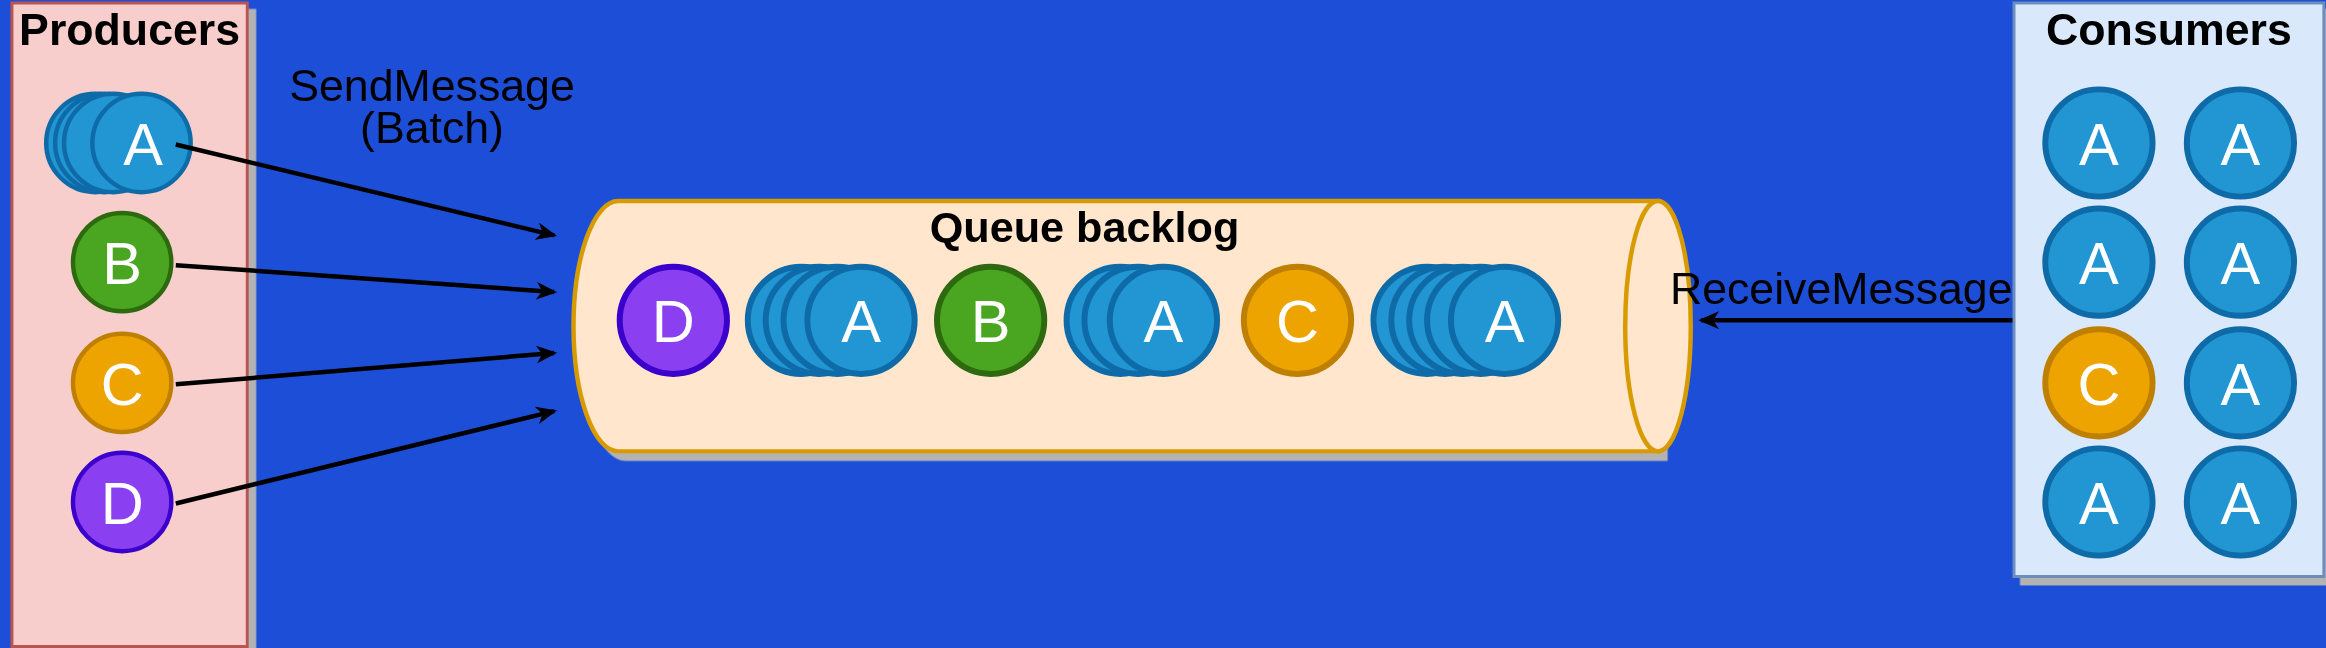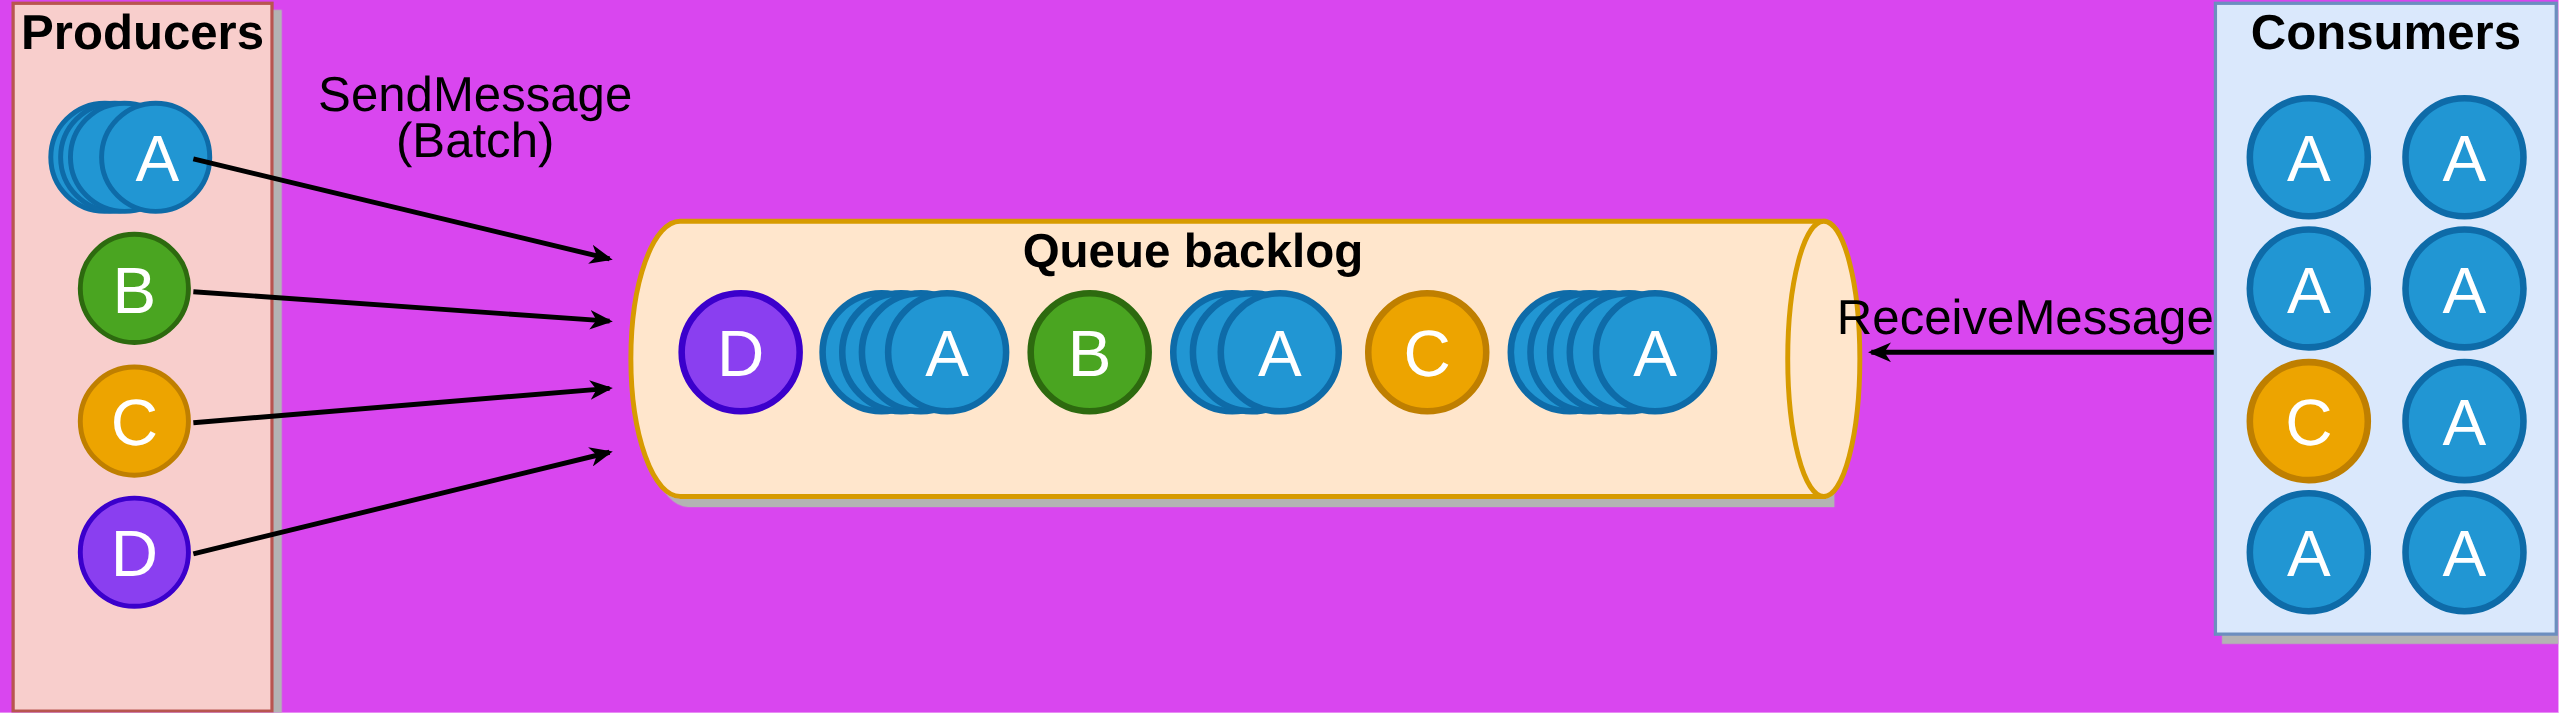--- a/index.html
+++ b/index.html
@@ -7,21 +7,21 @@
     padding: 0;
     background: #ffffff;
   }
   body {
     font-family: "Liberation Sans", sans-serif;
   }
   #stage {
     position: relative;
     width: 2326px;
     height: 648px;
-    background: #d946ef;
+    background: #1d4ed8;
     overflow: hidden;
   }
   svg#diagram {
     display: block;
     width: 2326px;
     height: 648px;
   }
   .panel-title {
     font-family: "Liberation Sans", sans-serif;
     font-weight: bold;

